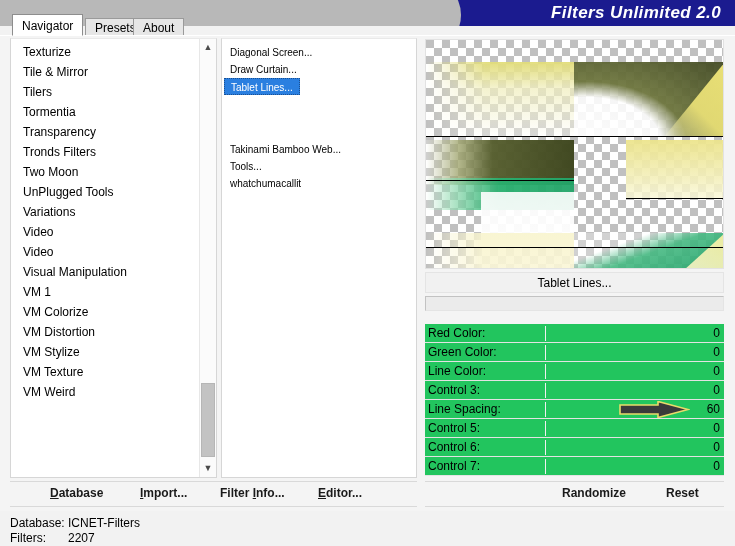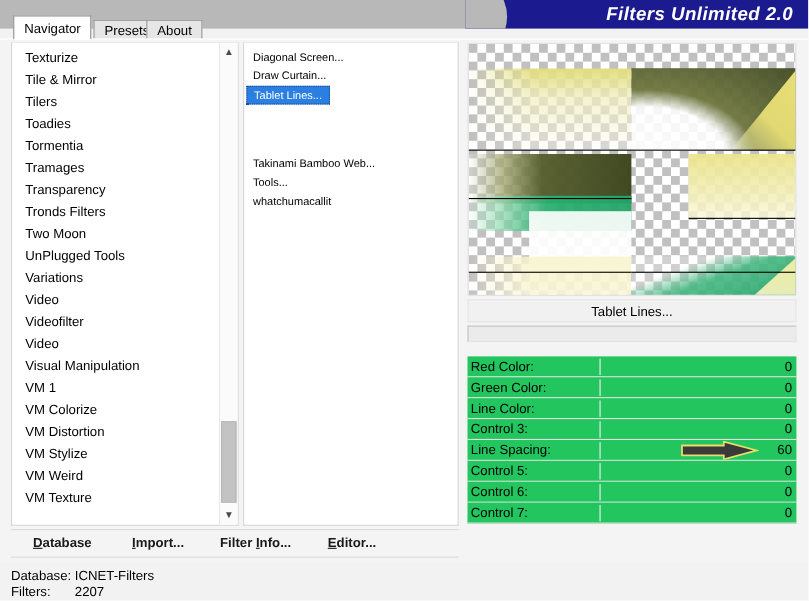--- a/index.html
+++ b/index.html
@@ -271,20 +271,21 @@
     border-top: 1px solid #d9d9d9;
     border-bottom: 1px solid #d9d9d9;
   }
   .tb-link {
     position: absolute;
     top: 4px;
     font-size: 12px;
     font-weight: bold;
     color: #1a1a1a;
     white-space: nowrap;
+    margin-left: 20px;
   }
   .tb-link u { text-decoration: underline; }
   #tb-0 { left: 20px; }
   #tb-1 { left: 110px; }
   #tb-2 { left: 190px; }
   #tb-3 { left: 288px; }
 
   #rand-reset {
     position: absolute;
     left: 425px; top: 481px;
@@ -339,38 +340,35 @@
     <div class="tab" id="tab-2">About</div>
   </div>
 
   <div id="body-panel"></div>
 
   <div id="cat-list">
     <div id="cat-items">
         <div class="cat-item">Texturize</div>
         <div class="cat-item">Tile &amp; Mirror</div>
         <div class="cat-item">Tilers</div>
-        <div class="cat-item">Toadies</div>
         <div class="cat-item">Tormentia</div>
-        <div class="cat-item">Tramages</div>
         <div class="cat-item">Transparency</div>
         <div class="cat-item">Tronds Filters</div>
         <div class="cat-item">Two Moon</div>
         <div class="cat-item">UnPlugged Tools</div>
         <div class="cat-item">Variations</div>
         <div class="cat-item">Video</div>
-        <div class="cat-item">Videofilter</div>
         <div class="cat-item">Video</div>
         <div class="cat-item">Visual Manipulation</div>
         <div class="cat-item">VM 1</div>
         <div class="cat-item">VM Colorize</div>
         <div class="cat-item">VM Distortion</div>
         <div class="cat-item">VM Stylize</div>
+        <div class="cat-item">VM Texture</div>
         <div class="cat-item">VM Weird</div>
-        <div class="cat-item">VM Texture</div>
       </div>
     <div id="cat-scroll">
       <div class="sb-btn" id="cat-sb-up">▲</div>
       <div id="cat-sb-thumb"></div>
       <div class="sb-btn" id="cat-sb-down">▼</div>
     </div>
   </div>
 
   <div id="filter-list">
     <div id="filter-items">
@@ -461,20 +459,24 @@
       </div>
     </div>
 
   <div id="toolbar">
     <div class="tb-link" id="tb-0"><u>D</u>atabase</div>
     <div class="tb-link" id="tb-1"><u>I</u>mport...</div>
     <div class="tb-link" id="tb-2">Filter <u>I</u>nfo...</div>
     <div class="tb-link" id="tb-3"><u>E</u>ditor...</div>
   </div>
 
+  <div id="rand-reset">
+    <div class="rr-link" id="rr-0">Randomize</div>
+    <div class="rr-link" id="rr-1">Reset</div>
+  </div>
 
   <div id="statusbar">
     <div class="status-line" id="st-k0">Database:</div>
     <div class="status-line" id="st-v0">ICNET-Filters</div>
     <div class="status-line" id="st-k1">Filters:</div>
     <div class="status-line" id="st-v1">2207</div>
 
   </div>
 
 </div>

